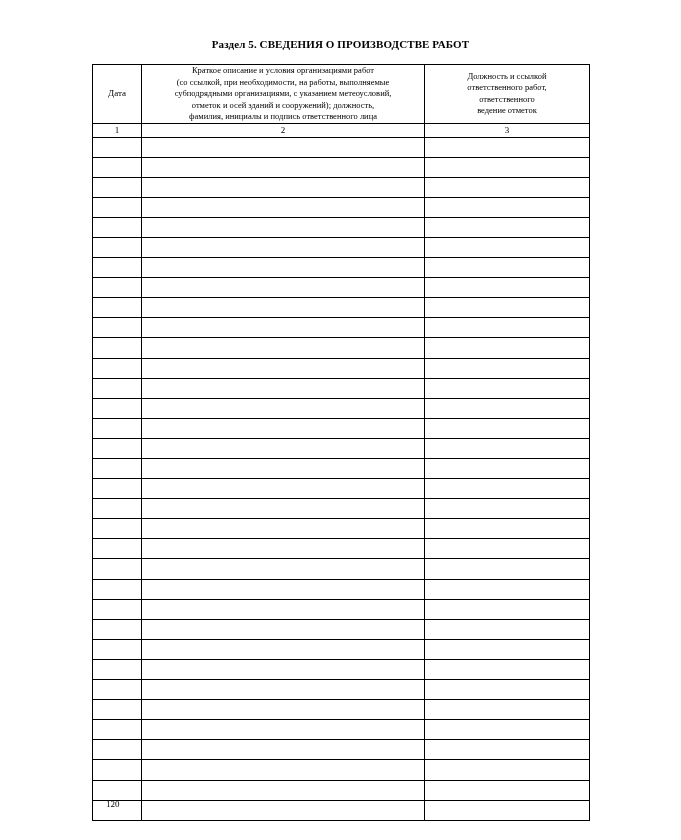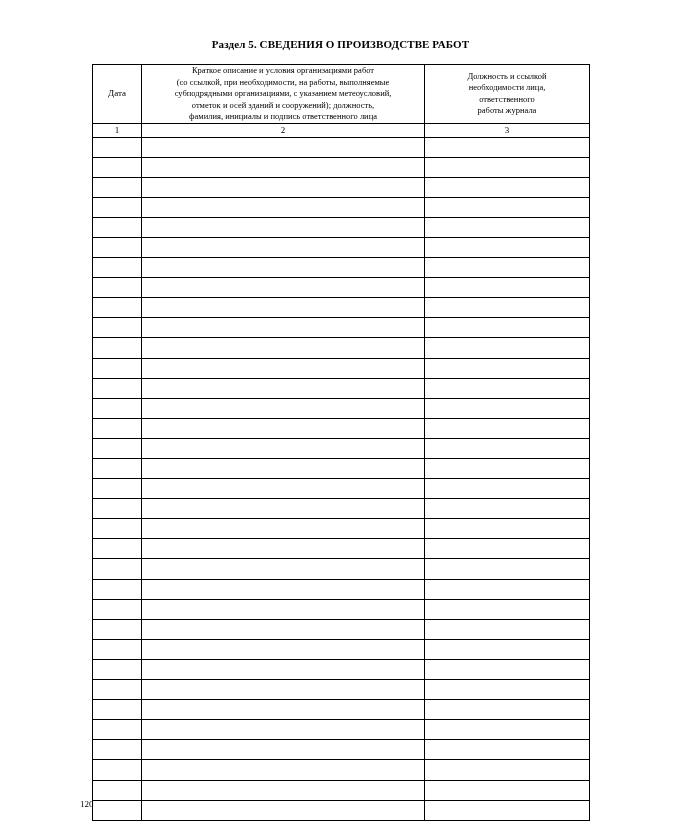--- a/index.html
+++ b/index.html
@@ -71,21 +71,21 @@
     text-align: center;
     font-size: 9px;
     height: 13px;
     line-height: 13px;
   }
   .datarow td {
     height: 19.1px;
   }
   .page-number {
     position: absolute;
-    left: 80px;
+    left: 106px;
     top: 799px;
     font-size: 9px;
     font-family: "Liberation Serif", serif;
   }
 </style>
 </head>
 <body>
 
 <div class="page">
 
@@ -103,23 +103,23 @@
           <th class="head-cell date-head">Дата</th>
           <th class="head-cell">
             <span class="ln">Краткое описание и условия организациями работ</span>
             <span class="ln">(со ссылкой, при необходимости, на работы, выполняемые</span>
             <span class="ln">субподрядными организациями, с указанием метеоусловий,</span>
             <span class="ln">отметок и осей зданий и сооружений); должность,</span>
             <span class="ln">фамилия, инициалы и подпись ответственного лица</span>
           </th>
           <th class="head-cell">
             <span class="ln">Должность и ссылкой</span>
-            <span class="ln">необходимости лица,</span>
+            <span class="ln">ответственного работ,</span>
             <span class="ln">ответственного</span>
-            <span class="ln">работы журнала</span>
+            <span class="ln">ведение отметок</span>
           </th>
         </tr>
         <tr class="numrow">
           <td>1</td>
           <td>2</td>
           <td>3</td>
         </tr>
       </thead>
       <tbody id="journal-body">
           <tr class="datarow">

